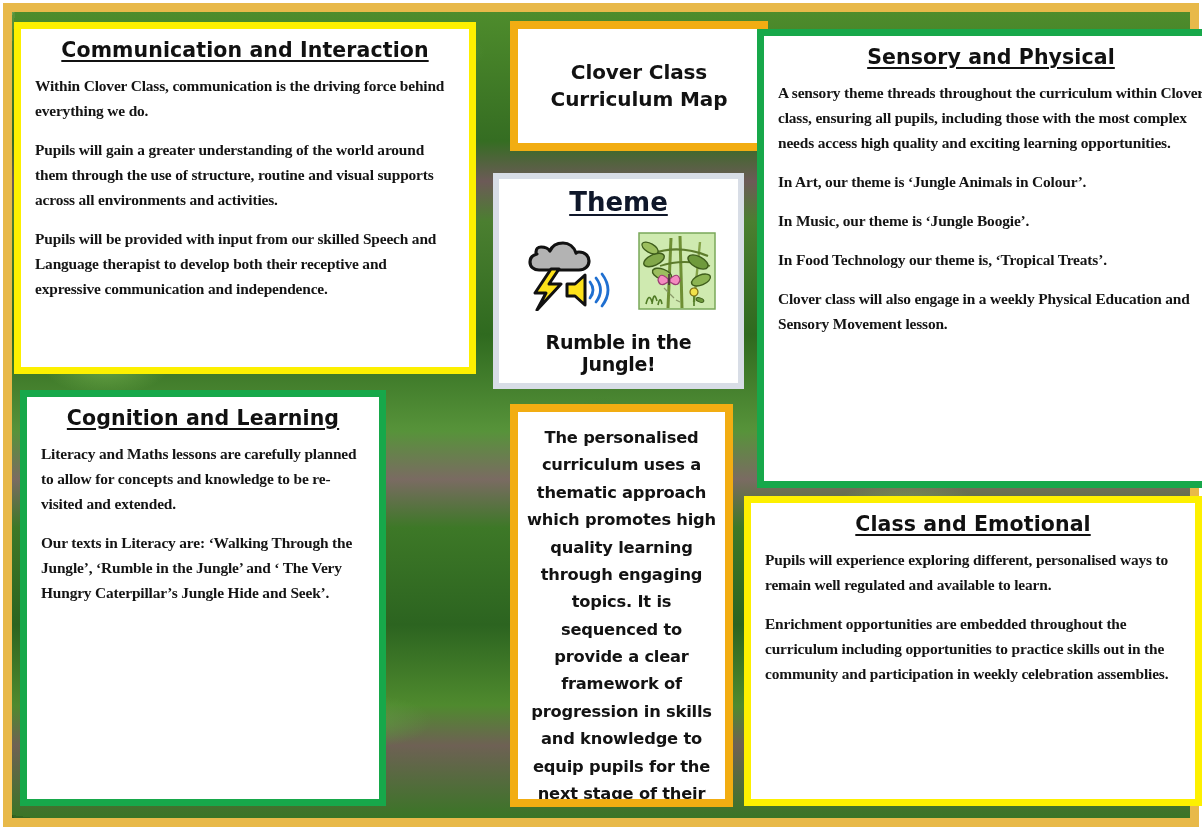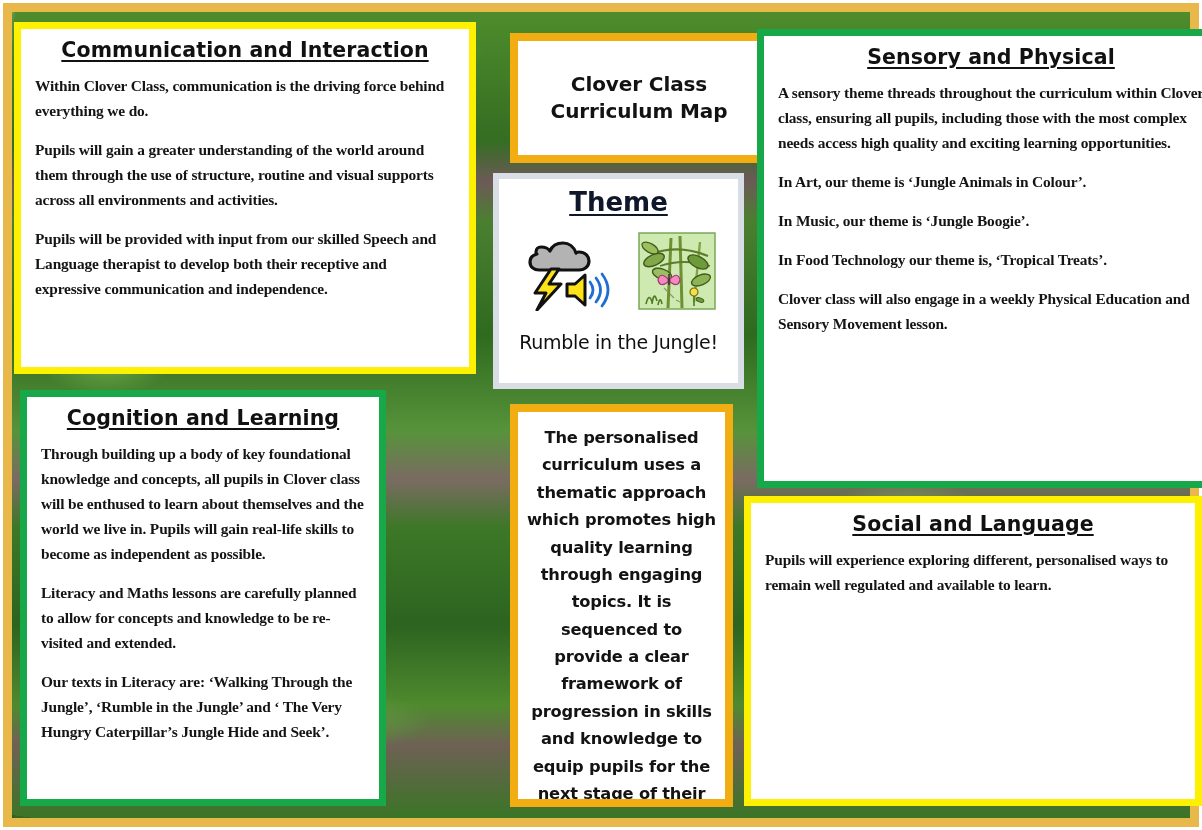--- a/index.html
+++ b/index.html
@@ -93,21 +93,21 @@
     line-height: 1.62;
     color: #141414;
     margin-bottom: 14px;
     letter-spacing: -.15px;
   }
   .para:last-child { margin-bottom: 0; }
 
   
   #p-comm      { left: 2px;   top: 10px;  width: 462px; height: 352px; }
   #p-cog       { left: 8px;   top: 378px; width: 366px; height: 416px; }
-  #p-title     { left: 498px; top: 21px;   width: 258px; height: 130px; }
+  #p-title     { left: 498px; top: 9px;   width: 258px; height: 130px; }
   #p-theme     { left: 481px; top: 161px; width: 251px; height: 216px; }
   #p-central   { left: 498px; top: 392px; width: 223px; height: 403px; }
   #p-sensory   { left: 745px; top: 17px;  width: 468px; height: 459px; }
   #p-social    { left: 732px; top: 484px; width: 458px; height: 310px; }
 
   
   #p-title .inner { padding: 10px 8px; display: flex; flex-direction: column;
                     align-items: center; justify-content: center; }
   .title-line {
     font-family: "DejaVu Sans", sans-serif;
@@ -135,21 +135,21 @@
     display: flex;
     align-items: center;
     justify-content: space-around;
     width: 100%;
     margin-top: 14px;
     padding: 0 6px;
     gap: 10px;
   }
   .theme-caption {
     font-family: "DejaVu Sans", sans-serif;
-    font-weight: normal;
+    font-weight: bold;
     font-size: 19px;
     color: #101010;
     margin-top: 20px;
     letter-spacing: -.3px;
     text-align: center;
   }
 
   
   #p-central .inner { padding: 12px 8px; }
   .central-text {
@@ -178,21 +178,20 @@
         <div class="panel-title">Communication and Interaction</div>
         <p class="para">Within Clover Class, communication is the driving force behind everything we do.</p>
         <p class="para">Pupils will gain a greater understanding of the world around them through the use of structure, routine and visual supports across all environments and activities.</p>
         <p class="para">Pupils will be provided with input from our skilled Speech and Language therapist to develop both their receptive and expressive communication and independence.</p>
       </div>
     </div>
 
     <div class="panel b-green" id="p-cog">
       <div class="inner">
         <div class="panel-title">Cognition and Learning</div>
-        <p class="para">Through building up a body of key foundational knowledge and concepts, all pupils in Clover class will be enthused to learn about themselves and the world we live in. Pupils will gain real-life skills to become as independent as possible.</p>
         <p class="para">Literacy and Maths lessons are carefully planned to allow for concepts and knowledge to be re-visited and extended.</p>
         <p class="para">Our texts in Literacy are: ‘Walking Through the Jungle’, ‘Rumble in the Jungle’ and ‘ The Very Hungry Caterpillar’s Jungle Hide and Seek’.</p>
       </div>
     </div>
 
     <div class="panel b-gold" id="p-title">
       <div class="inner">
         <div class="title-line">Clover Class</div>
         <div class="title-line">Curriculum Map</div>
       </div>
@@ -272,19 +271,20 @@
         <p class="para">A sensory theme threads throughout the curriculum within Clover class, ensuring all pupils, including those with the most complex needs access high quality and exciting learning opportunities.</p>
         <p class="para">In Art, our theme is ‘Jungle Animals in Colour’.</p>
         <p class="para">In Music, our theme is ‘Jungle Boogie’.</p>
         <p class="para">In Food Technology our theme is, ‘Tropical Treats’.</p>
         <p class="para">Clover class will also engage in a weekly Physical Education and Sensory Movement lesson.</p>
       </div>
     </div>
 
     <div class="panel b-yellow" id="p-social">
       <div class="inner">
-        <div class="panel-title">Social and Language</div>
+        <div class="panel-title">Class and Emotional</div>
         <p class="para">Pupils will experience exploring different, personalised ways to remain well regulated and available to learn.</p>
+        <p class="para">Enrichment opportunities are embedded throughout the curriculum including opportunities to practice skills out in the community and participation in weekly celebration assemblies.</p>
       </div>
     </div>
 
   </div>
 </div>
 
 </body></html>

